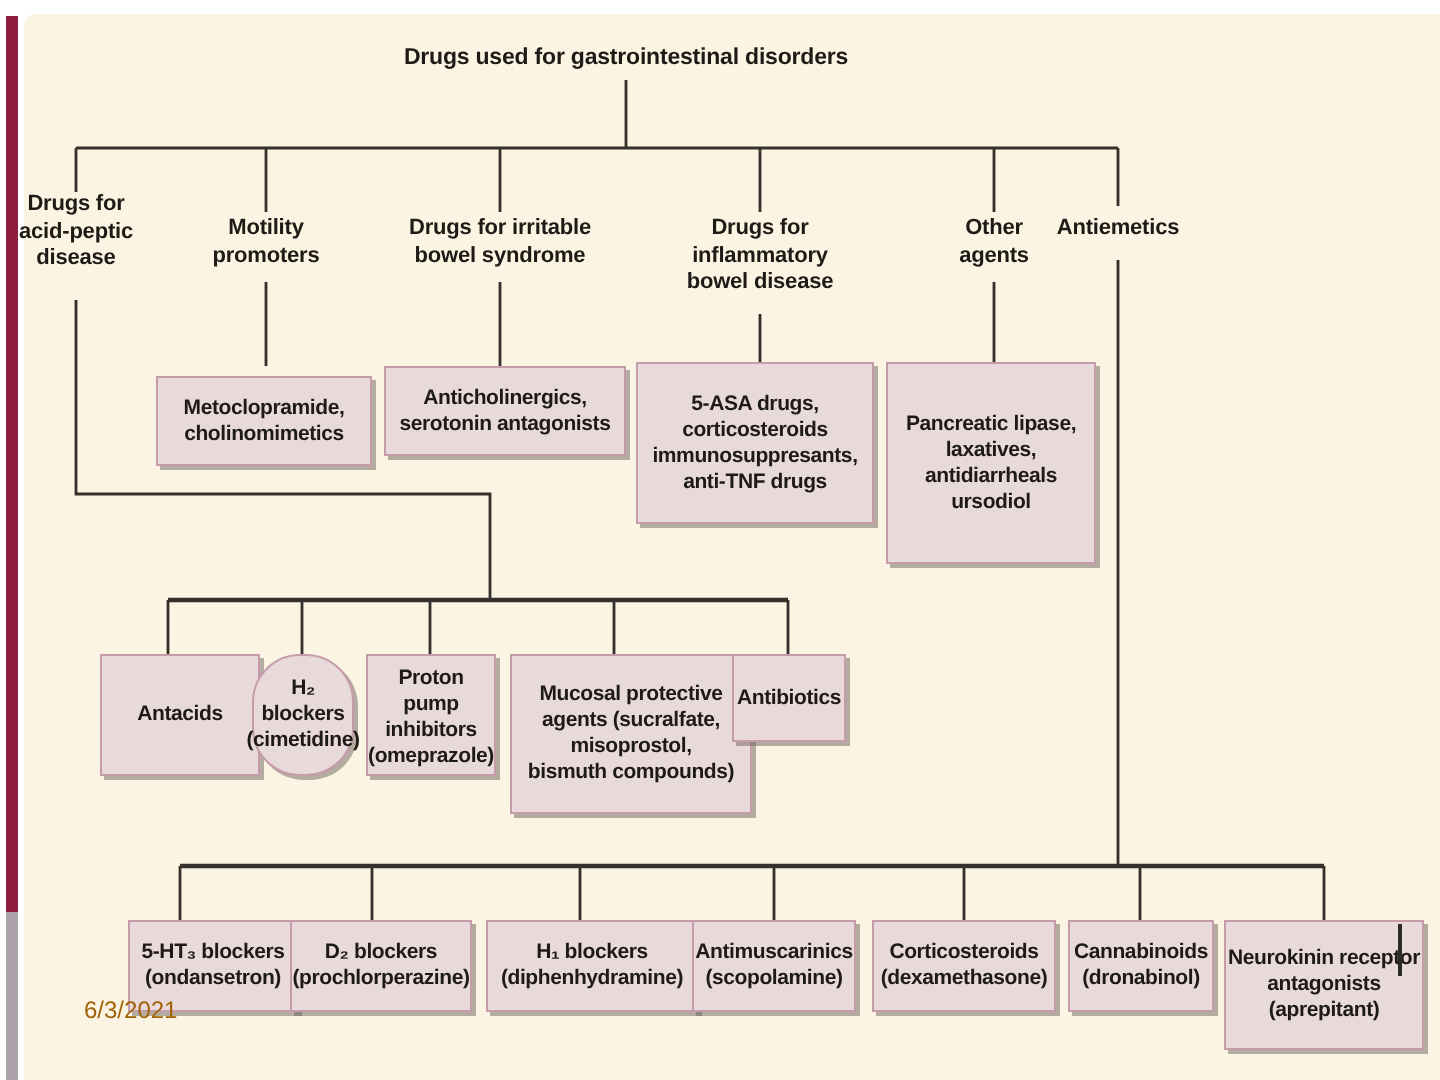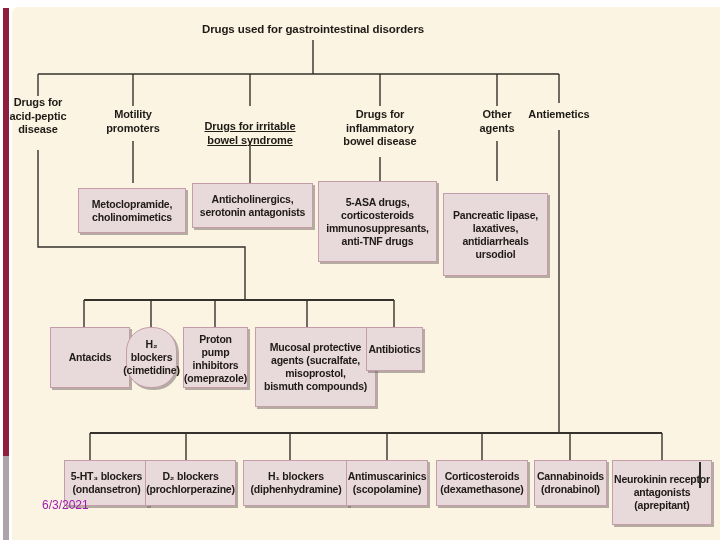--- a/index.html
+++ b/index.html
@@ -26,21 +26,21 @@
     background:#E8D9DB;border:1px solid #C49CAA;
     box-shadow:2px 2px 0 rgba(110,100,95,0.5);
     box-sizing:border-box;padding:2px 1px;
   }
   .box .bt{
     text-align:center;white-space:pre-line;font-weight:bold;
     font-size:10.5px;line-height:13px;color:#1E1A16;letter-spacing:-0.2px;
   }
   svg.wires{position:absolute;left:0;top:0;pointer-events:none;}
   .footer{
-    position:absolute;font-size:12px;color:#a21caf;font-weight:normal;
+    position:absolute;font-size:12px;color:#a16207;font-weight:normal;
   }
   .footer-author{color:#A8A396;}
   .caret{
     position:absolute;width:1.5px;height:26px;background:#2b2a28;
   }
 </style>
 </head>
 <body>
 
 <div class="slide"></div>
@@ -82,21 +82,21 @@
   </g>
 </svg>
 
 <div class="lbl title" style="left:173px;top:22px;width:280px;">Drugs used for gastrointestinal disorders</div>
 
 <div class="lbl" style="left:3px;top:96px;width:70px;">Drugs for
 acid-peptic
 disease</div>
 <div class="lbl" style="left:93px;top:108px;width:80px;">Motility
 promoters</div>
-<div class="lbl" style="left:190px;top:120px;width:120px;text-decoration:underline;">Drugs for irritable
+<div class="lbl" style="left:190px;top:108px;width:120px;">Drugs for irritable
 bowel syndrome</div>
 <div class="lbl" style="left:325px;top:108px;width:110px;">Drugs for
 inflammatory
 bowel disease</div>
 <div class="lbl" style="left:462px;top:108px;width:70px;">Other
 agents</div>
 <div class="lbl" style="left:519px;top:108px;width:80px;">Antiemetics</div>
 
 <div class="box" style="left:78px;top:188px;width:108px;height:45px;">
   <span class="bt">Metoclopramide,
@@ -105,21 +105,21 @@
 <div class="box" style="left:192px;top:183px;width:121px;height:45px;">
   <span class="bt">Anticholinergics,
 serotonin antagonists</span>
 </div>
 <div class="box" style="left:318px;top:181px;width:119px;height:81px;">
   <span class="bt">5-ASA drugs,
 corticosteroids
 immunosuppresants,
 anti-TNF drugs</span>
 </div>
-<div class="box" style="left:443px;top:193px;width:105px;height:83px;">
+<div class="box" style="left:443px;top:181px;width:105px;height:101px;">
   <span class="bt">Pancreatic lipase,
 laxatives,
 antidiarrheals
 ursodiol</span>
 </div>
 
 <div class="box" style="left:50px;top:327px;width:80px;height:61px;">
   <span class="bt">Antacids</span>
 </div>
 <div class="box" style="left:126px;top:327px;width:51px;height:61px;border-radius:24px;">

